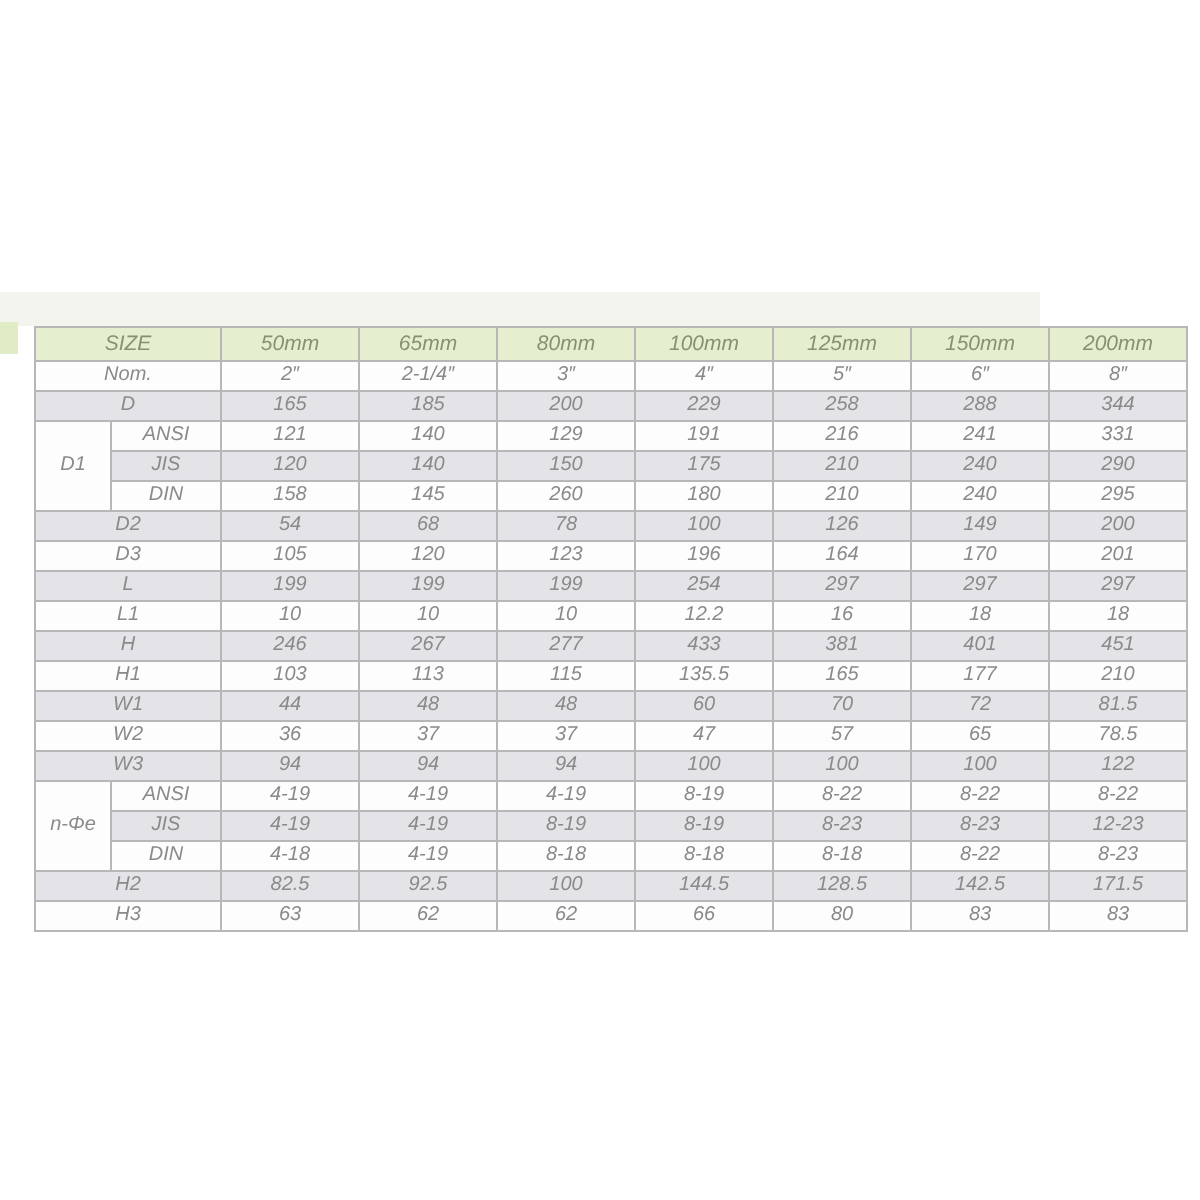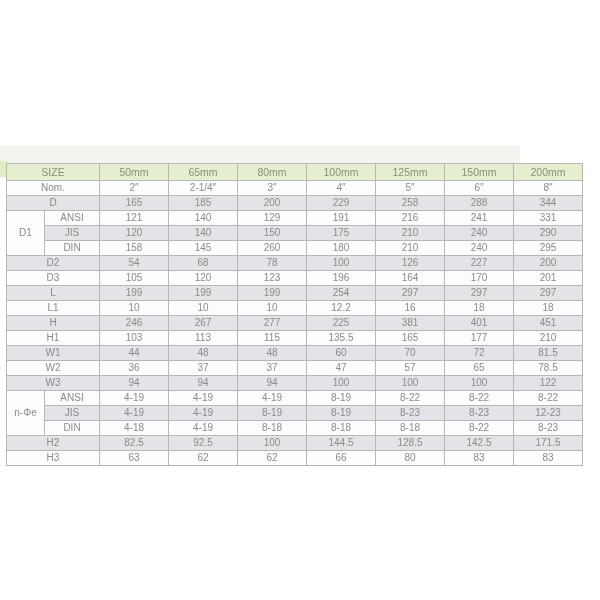--- a/index.html
+++ b/index.html
@@ -4,23 +4,24 @@
 <style>
   html,body{margin:0;padding:0;}
   body{
     width:600px;height:600px;background:#ffffff;
     font-family:"Liberation Sans", sans-serif;
   }
   .sheet{position:relative;width:600px;height:600px;background:#ffffff;overflow:hidden;}
   .top-band{position:absolute;left:0;top:146px;width:520px;height:17px;background:#f3f4ee;}
   .accent-square{position:absolute;left:0;top:161px;width:9px;height:16px;background:#dfecc6;}
   table.spec{
-    position:absolute;left:6px;top:163px;width:576px;
+    position:absolute;left:17px;top:163px;width:576px;
     border-collapse:collapse;table-layout:fixed;
     border:1px solid #9aa096;
+    font-style:italic;
   }
   table.spec th, table.spec td{
     border:1px solid #b7b7b7;
     font-size:10px;font-weight:normal;
     color:#8a8a8a;text-align:center;vertical-align:middle;
     padding:0;line-height:1;height:14px;
     overflow:hidden;white-space:nowrap;
   }
   table.spec thead th{
     background:#e5efd0;color:#859272;height:16px;font-size:10.5px;
@@ -111,21 +112,21 @@
           <td>240</td>
           <td>295</td>
         </tr>
         <tr class="row-gray">
           <td colspan="2">D2</td>
           <td>54</td>
           <td>68</td>
           <td>78</td>
           <td>100</td>
           <td>126</td>
-          <td>227</td>
+          <td>149</td>
           <td>200</td>
         </tr>
         <tr class="row-white">
           <td colspan="2">D3</td>
           <td>105</td>
           <td>120</td>
           <td>123</td>
           <td>196</td>
           <td>164</td>
           <td>170</td>
@@ -149,21 +150,21 @@
           <td>12.2</td>
           <td>16</td>
           <td>18</td>
           <td>18</td>
         </tr>
         <tr class="row-gray">
           <td colspan="2">H</td>
           <td>246</td>
           <td>267</td>
           <td>277</td>
-          <td>225</td>
+          <td>433</td>
           <td>381</td>
           <td>401</td>
           <td>451</td>
         </tr>
         <tr class="row-white">
           <td colspan="2">H1</td>
           <td>103</td>
           <td>113</td>
           <td>115</td>
           <td>135.5</td>

